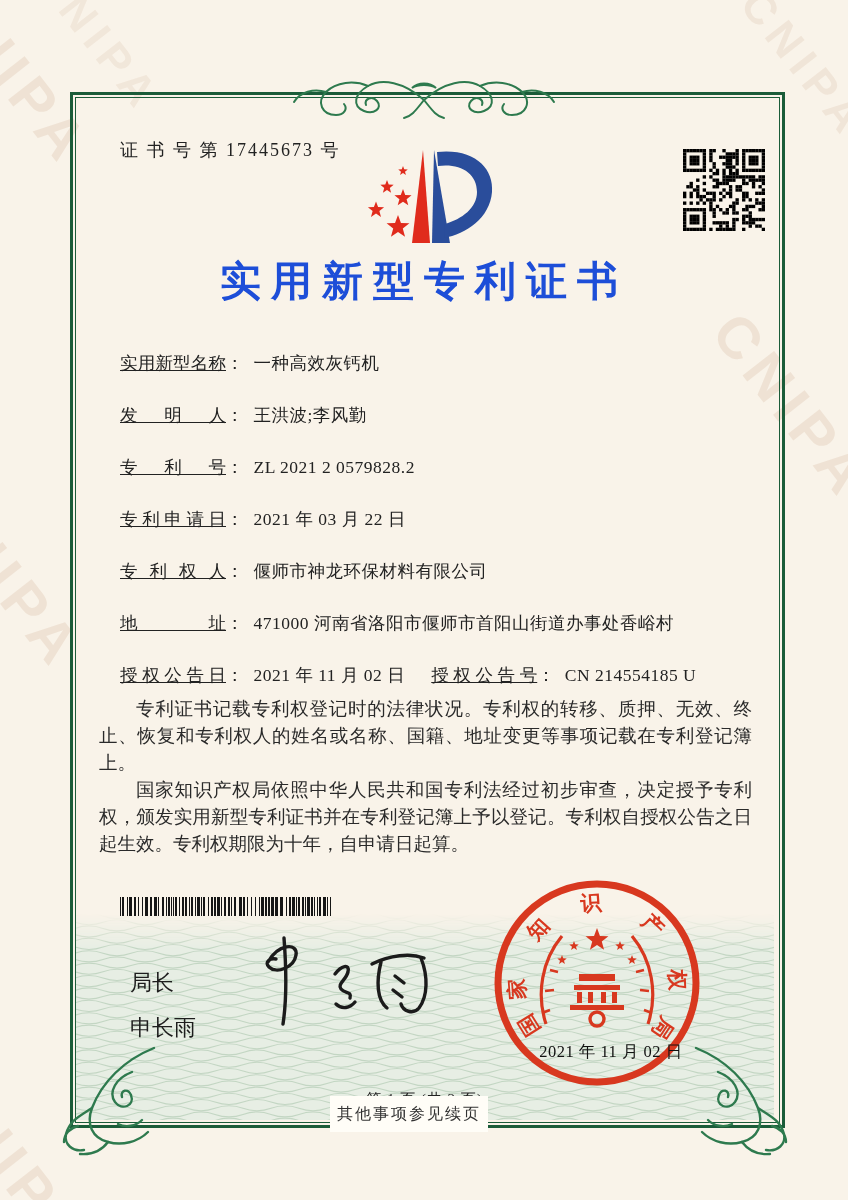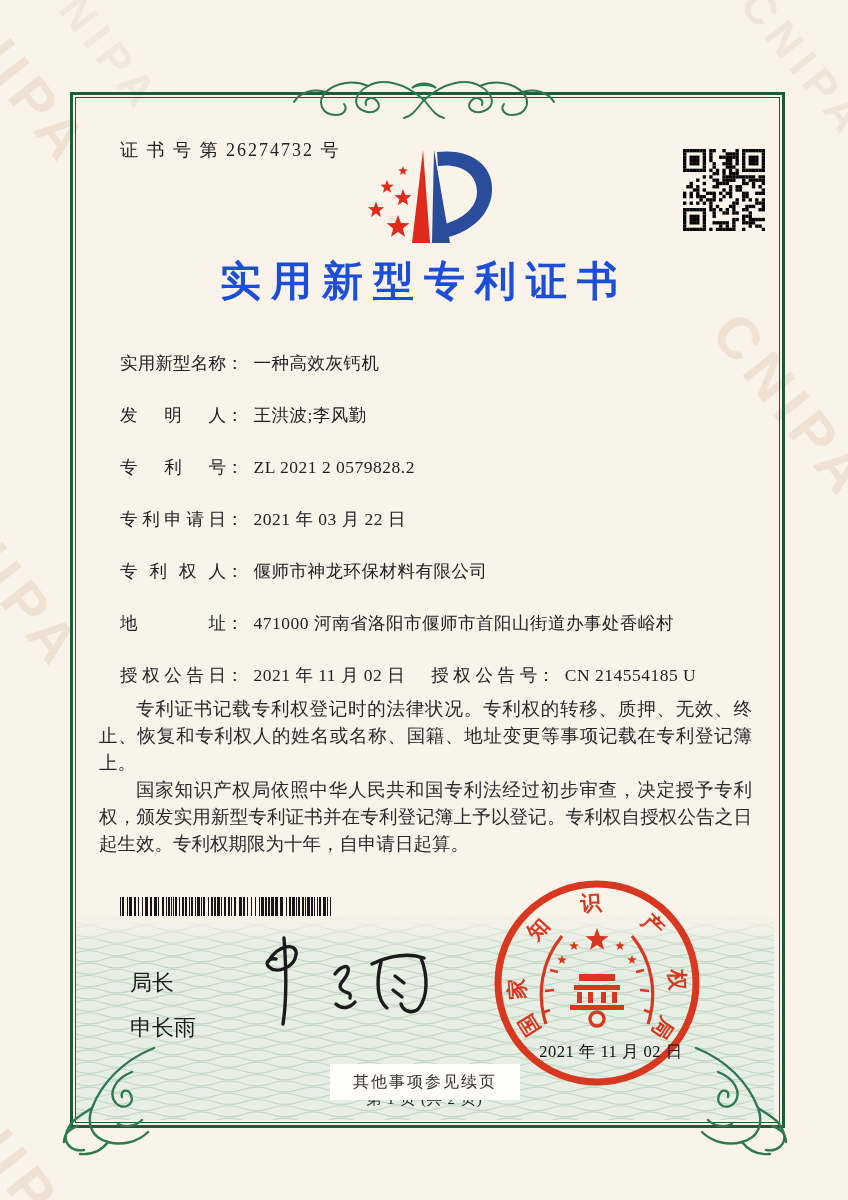--- a/index.html
+++ b/index.html
@@ -31,41 +31,41 @@
   .qr{position:absolute; left:683px; top:149px; z-index:4;}
   .title{position:absolute; left:0; top:254px; width:848px; text-align:center;
     font-size:41px; font-weight:bold; letter-spacing:10px; color:#1d4ed8; z-index:4;}
   
   .fields{position:absolute; left:120px; top:352px; width:630px; z-index:4;
     display:flex; flex-direction:column; gap:30px; font-size:17.5px;}
   .frow{line-height:22px; white-space:nowrap;}
   .fpair{display:inline-block;}
   .fpair + .fpair{margin-left:26px;}
   .flabel{display:inline-block; width:106px; text-align:justify; text-align-last:justify;
-    vertical-align:bottom;}
+    vertical-align:bottom;text-decoration:underline;}
   .fcolon{display:inline-block; margin-right:10px;}
   .fvalue{letter-spacing:0.5px;}
   
   .body-text{position:absolute; left:99px; top:696px; width:653px; z-index:4;
     font-size:18.5px; line-height:27px; color:#2a2a2a;}
   .body-text p{margin:0; text-indent:2em; text-align:justify;}
   
   .barcode{position:absolute; left:120px; top:897px; z-index:4;}
   .signer{position:absolute; left:130px; top:968px; z-index:4;
     font-family:Liberation Serif, serif; font-size:22px; color:#1d1d1d;}
   .signer .name{margin-top:15px;}
   .signature{position:absolute; left:238px; top:922px; z-index:5;}
   .seal{position:absolute; left:492px; top:878px; z-index:5;}
   .seal-char{position:absolute; font-size:21px; font-weight:bold; color:#d8381f;
     font-family:"Liberation Sans","DejaVu Sans",sans-serif; z-index:6;}
   .seal-date{position:absolute; left:522px; top:1041px; width:178px; text-align:center;
     font-size:16.5px; color:#111; z-index:6; letter-spacing:0.5px;}
   .page-num{position:absolute; left:70px; top:1090px; width:709px; text-align:center;
     font-size:15px; letter-spacing:1px; z-index:4;}
-  .note-box{position:absolute; left:330px; top:1064px; width:190px; height:36px; z-index:4;
+  .note-box{position:absolute; left:330px; top:1096px; width:158px; height:36px; z-index:4;
     background:#fffdf7; display:flex; align-items:center; justify-content:center;
     font-size:16px; letter-spacing:2px; color:#333;}
   
   .orn-top{position:absolute; left:284px; top:74px; z-index:3;}
   .orn-corner{position:absolute; z-index:3;}
   .orn-bl{left:58px; top:1042px;}
   .orn-br{left:688px; top:1042px; transform:scaleX(-1);}
 </style>
 </head>
 <body>
@@ -151,21 +151,21 @@
       <path d="M96 6 C 66 18, 44 40, 34 66 C 28 82, 34 96, 50 100"></path>
       <path d="M74 30 C 58 36, 50 50, 57 60 C 64 69, 77 64, 73 53 C 70 46, 62 48, 64 55"></path>
       <path d="M34 66 C 22 74, 12 78, 8 92 C 6 102, 14 110, 26 108"></path>
       <path d="M50 100 C 64 104, 80 100, 90 90"></path>
       <path d="M50 100 C 44 108, 34 113, 22 112"></path>
       <path d="M20 84 C 12 86, 6 92, 6 100"></path>
       <path d="M60 82 C 68 86, 78 84, 84 78"></path>
     </g>
   </svg>
 
-  <div class="certno">证 书 号 第 26274732 号</div>
+  <div class="certno">证 书 号 第 17445673 号</div>
 
   <svg class="logo" width="175" height="112" viewBox="0 0 175 112">
     <g id="logo-stars" fill="#e02b1c">
         <polygon points="61,26 59.76565097018581,29.30106431181261 56.24471741852423,29.454915028125264 59.002781315780176,31.64893568818739 58.06107373853764,35.045084971874736 61,33.1 63.93892626146236,35.045084971874736 62.997218684219824,31.64893568818739 65.75528258147577,29.454915028125264 62.2343490298142,29.30106431181261 "></polygon>
         <polygon points="45,40 43.27191135826013,44.62149003653765 38.342604385933925,44.83688103937537 42.20389384209225,47.90850996346234 40.88550323395269,52.66311896062463 45,49.94 49.11449676604731,52.66311896062463 47.79610615790775,47.90850996346234 51.657395614066075,44.83688103937537 46.72808864173987,44.62149003653766 "></polygon>
         <polygon points="61,49 58.77817174633445,54.9419157612627 52.44049135334362,55.21884705062547 57.40500636840432,59.1680842387373 55.70993272936774,65.28115294937453 61,61.78 66.29006727063225,65.28115294937453 64.59499363159568,59.1680842387373 69.55950864665638,55.21884705062548 63.22182825366555,54.9419157612627 "></polygon>
         <polygon points="34,61.5 31.901606649315873,67.11180933008144 25.916019611491194,67.37335554781295 30.6047282368263,71.10319066991856 29.003825355513978,76.87664445218705 34,73.57 38.99617464448602,76.87664445218705 37.395271763173696,71.10319066991856 42.083980388508806,67.37335554781295 36.09839335068413,67.11180933008144 "></polygon>
         <polygon points="56,75 53.03756232844594,82.92255434835026 44.587321804458156,83.29179606750063 51.206675157872425,88.55744565164973 48.94657697249032,96.70820393249937 56,92.04 63.05342302750967,96.70820393249937 60.793324842127575,88.55744565164974 67.41267819554184,83.29179606750063 58.96243767155406,82.92255434835026 "></polygon>
       </g>
     <polygon points="81,10 70,103 88,103" fill="#e02b1c"></polygon>

